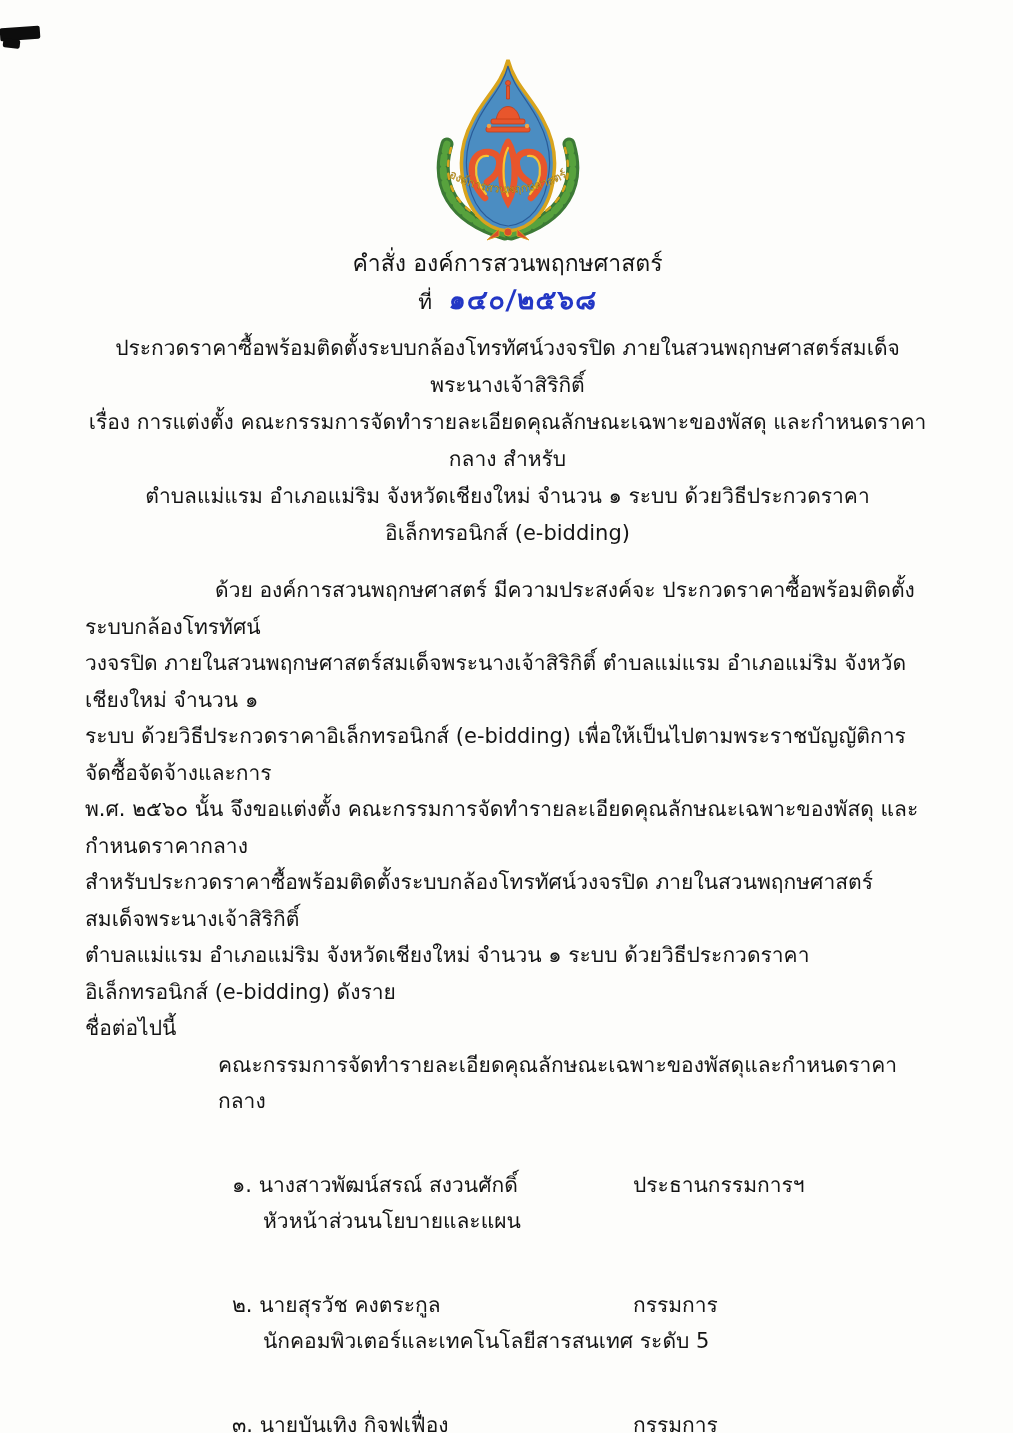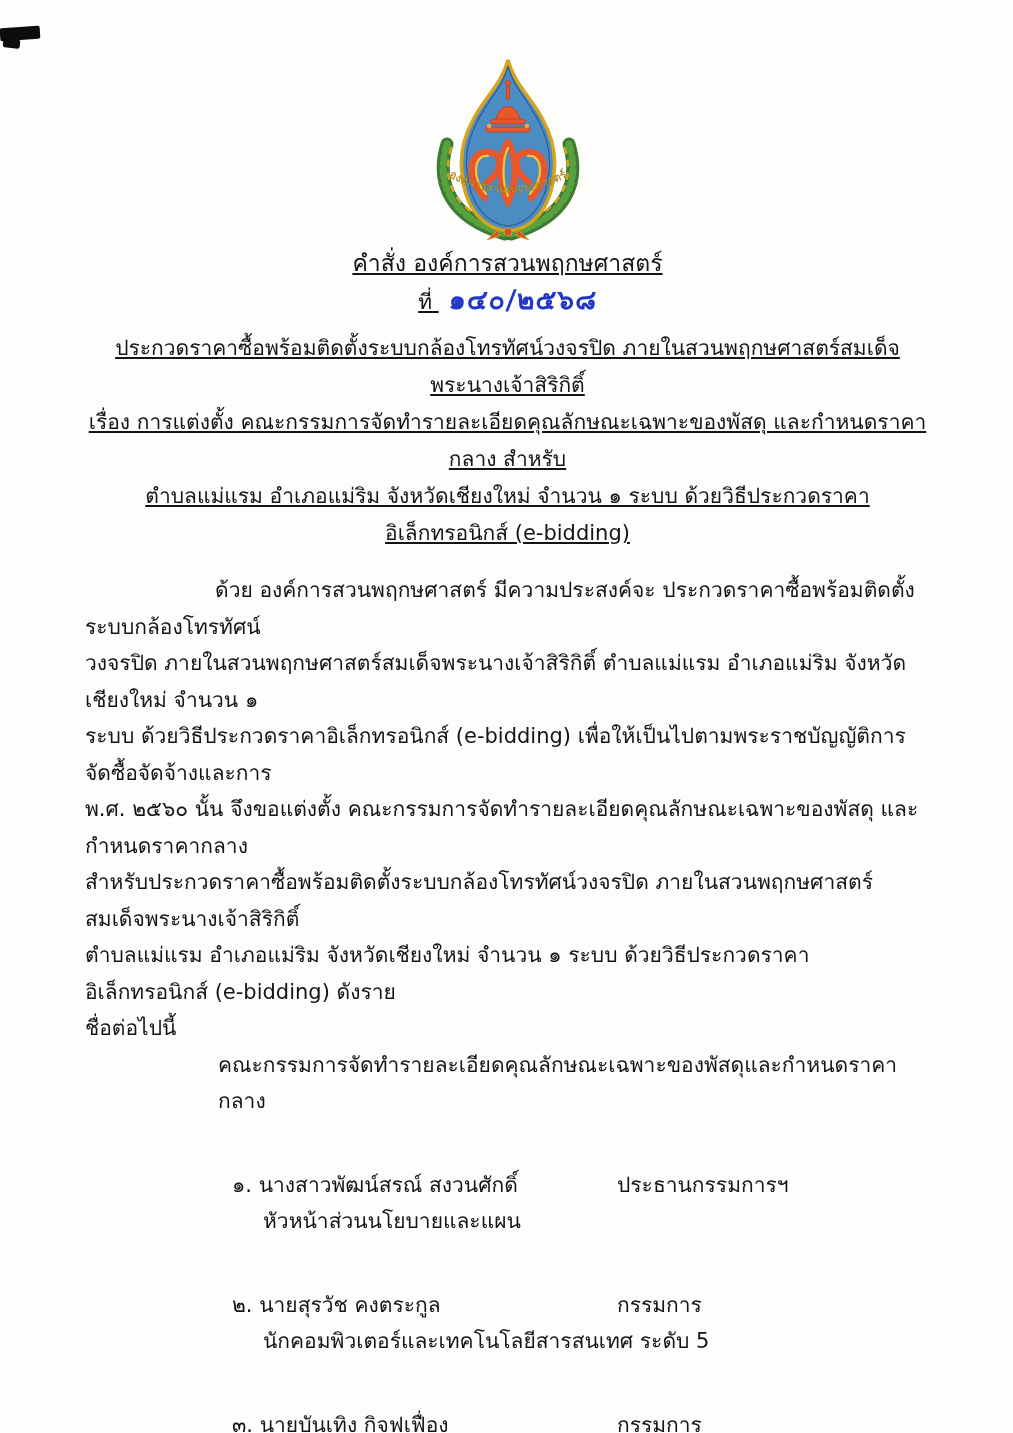--- a/index.html
+++ b/index.html
@@ -5,34 +5,34 @@
   html,body{margin:0;padding:0;background:#9a9a9a;}
   .page{
     position:relative;width:1013px;height:1433px;margin:0 auto;
     background:#fdfdfb;color:#141414;overflow:hidden;
     font-family:"DejaVu Sans","Liberation Sans",sans-serif;
   }
   .artifact{position:absolute;background:#0d0d0d;border-radius:2px;}
   .artifact-a{left:0;top:27px;width:40px;height:13px;transform:rotate(-4deg);}
   .artifact-b{left:3px;top:39px;width:17px;height:9px;transform:rotate(6deg);}
   .content{position:absolute;left:85px;top:56px;width:845px;font-size:21px;line-height:36.5px;}
-  .center{text-align:center;text-decoration:underline;}
+  .center{text-align:center;}
   .emblem{display:block;margin:0 auto;}
   .title-line{font-size:23px;line-height:34px;margin-top:4px;}
   .docno-line{font-size:21px;line-height:40px;}
   .hand{color:#2337c5;font-weight:bold;display:inline-block;transform:skewX(-4deg);letter-spacing:1px;}
   .hand-no{font-size:27px;margin-left:10px;}
   .subject-block{margin-top:8px;line-height:37px;}
   .body-par{margin-top:20px;}
   .body-line{min-height:36.5px;}
   .body-line.first{text-indent:130px;}
   .sec-head{padding-left:133px;}
   .member-line{position:relative;margin-top:47px;}
   .member-line .numname{padding-left:147px;}
-  .member-line .role{position:absolute;left:532px;top:0;}
+  .member-line .role{position:absolute;left:548px;top:0;}
   .pos-line{padding-left:178px;}
 </style>
 </head>
 <body>
 
 <div class="page">
 
   <div class="artifact artifact-a"></div>
   <div class="artifact artifact-b"></div>
 

